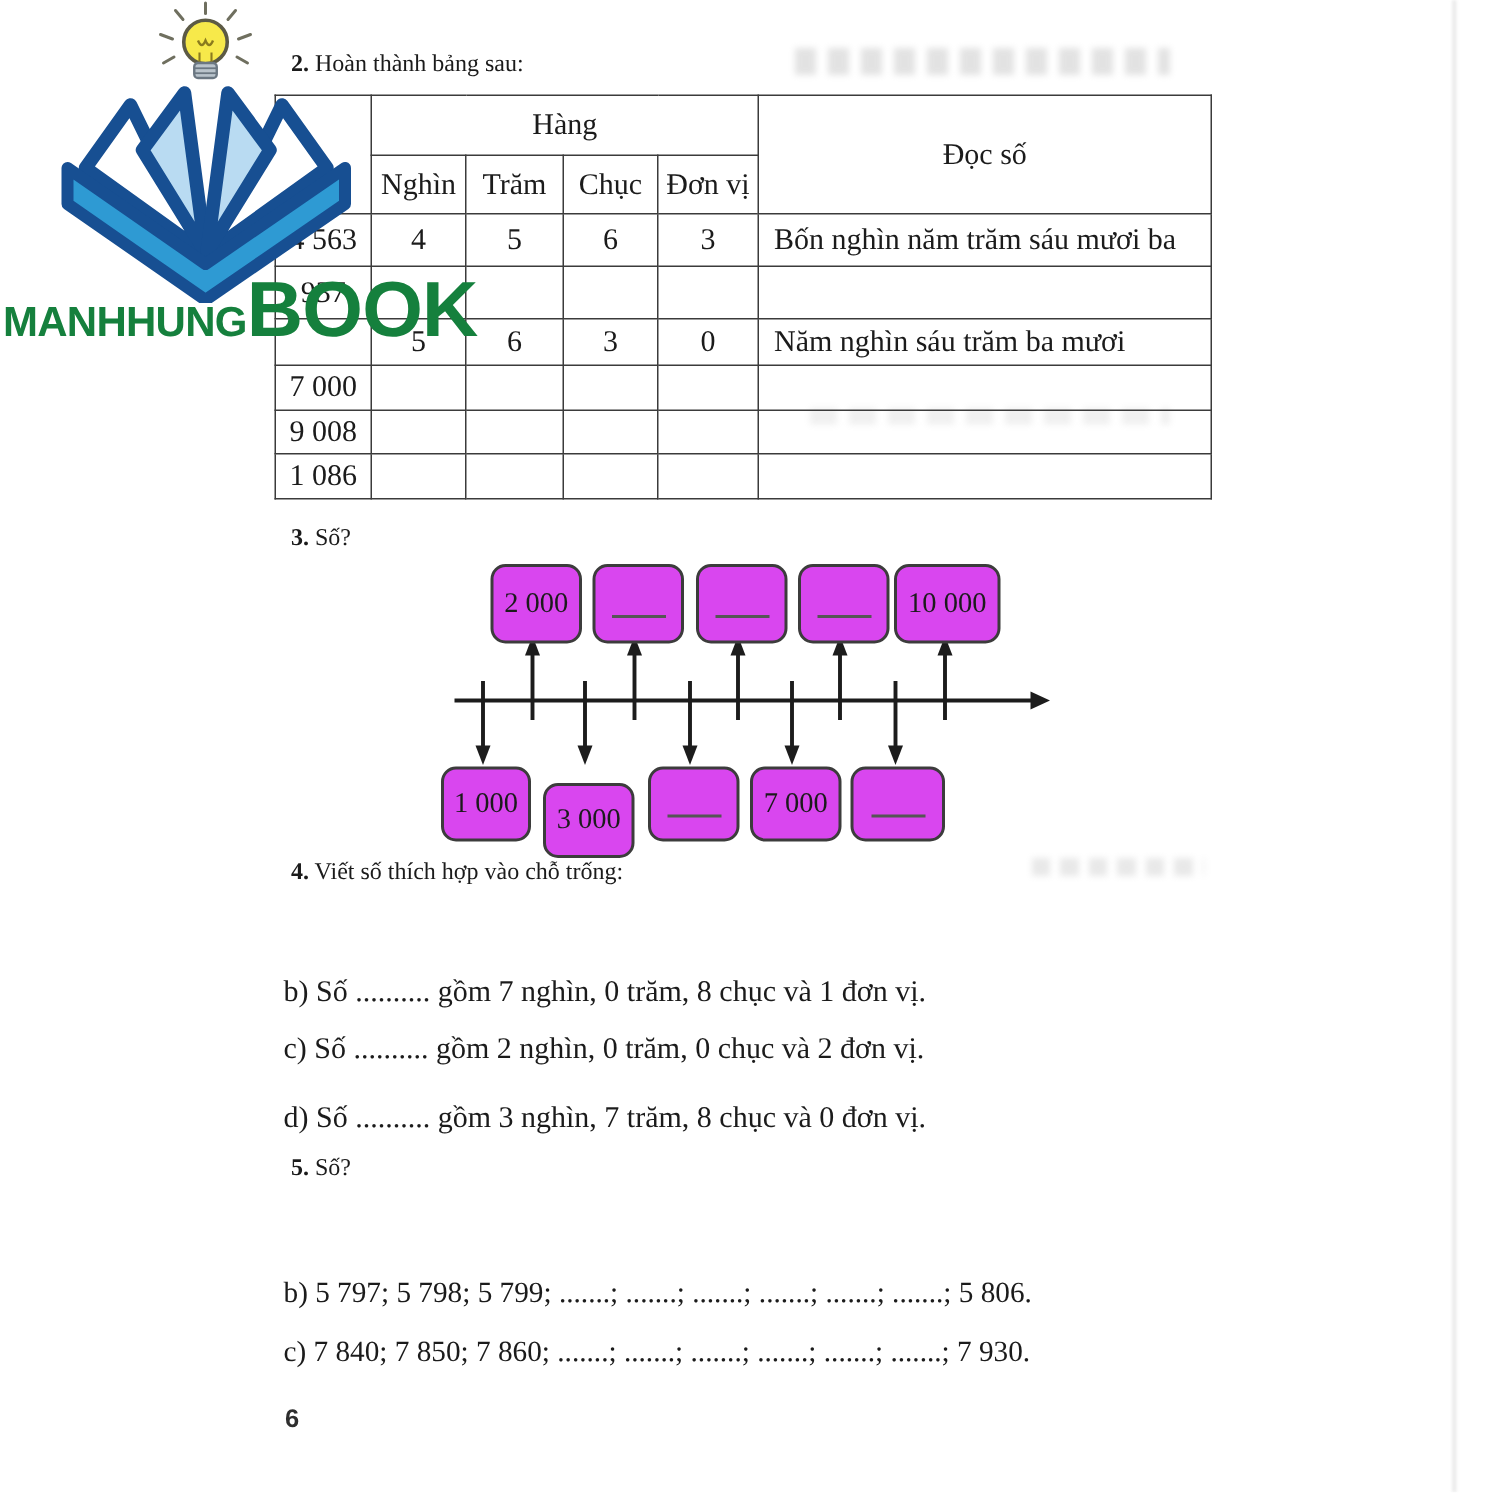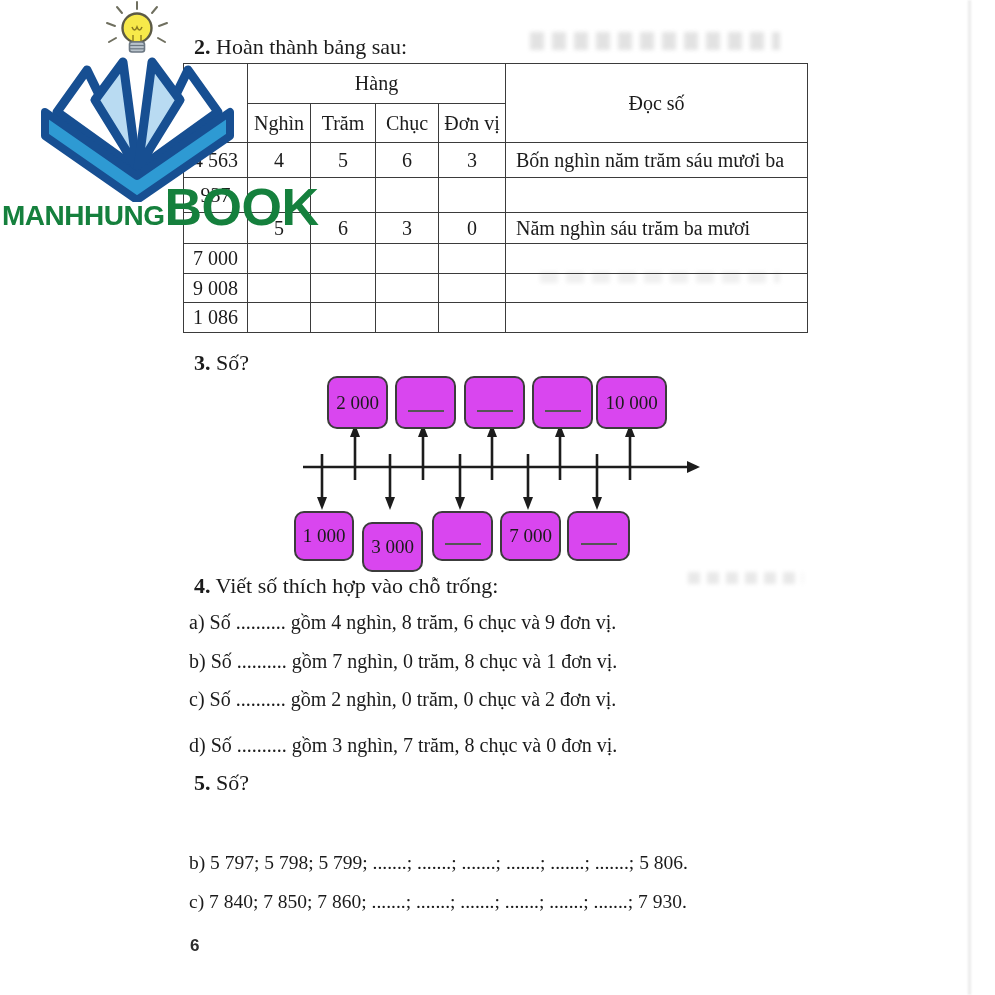--- a/index.html
+++ b/index.html
@@ -11,21 +11,21 @@
   .logo-book{position:absolute;left:35px;top:52px;width:205px;height:150px;z-index:6;}
   .logo-bulb{position:absolute;left:102px;top:0px;width:70px;height:64px;z-index:6;}
   .wordmark{
     position:absolute;left:2px;top:177px;z-index:7;display:flex;align-items:baseline;
     font-family:"Liberation Sans", sans-serif;font-weight:bold;letter-spacing:-0.5px;
     white-space:nowrap;
   }
   .wordmark .part1{font-size:28px;}
   .wordmark .part2{font-size:52px;}
   
-  .sec-title{position:absolute;font-size:22px;white-space:nowrap;}
+  .sec-title{position:absolute;font-size:16px;white-space:nowrap;}
   .sec-title .num{font-weight:bold;}
   .ex-line{position:absolute;font-size:20px;white-space:nowrap;}
   .ex5-line{font-size:19.5px;}
   
   .tbl-wrap{position:absolute;left:183px;top:63px;z-index:1;}
   table.grid{border-collapse:collapse;table-layout:fixed;width:624px;}
   table.grid td,table.grid th{
     border:1.6px solid #3b3b3b;font-size:20px;font-weight:normal;
     text-align:center;padding:0;overflow:hidden;
   }
@@ -246,21 +246,20 @@
     </div>
     <div class="nbox" style="left:277px;top:143px;width:59px;height:46px;">
       <span class="dash"></span>
     </div>
   </div>
 
   <div class="sec-title" style="left:194px;top:573px;">
     <span class="num">4.</span>
     <span>Viết số thích hợp vào chỗ trống:</span>
   </div>
-  <div class="ex-line" style="left:189px;top:611px;">a) Số .......... gồm 4 nghìn, 8 trăm, 6 chục và 9 đơn vị.</div>
   <div class="ex-line" style="left:189px;top:650px;">b) Số .......... gồm 7 nghìn, 0 trăm, 8 chục và 1 đơn vị.</div>
   <div class="ex-line" style="left:189px;top:688px;">c) Số .......... gồm 2 nghìn, 0 trăm, 0 chục và 2 đơn vị.</div>
   <div class="ex-line" style="left:189px;top:734px;">d) Số .......... gồm 3 nghìn, 7 trăm, 8 chục và 0 đơn vị.</div>
 
   <div class="sec-title" style="left:194px;top:770px;">
     <span class="num">5.</span>
     <span>Số?</span>
   </div>
   <div class="ex-line ex5-line" style="left:189px;top:852px;">b) 5 797; 5 798; 5 799; .......; .......; .......; .......; .......; .......; 5 806.</div>
   <div class="ex-line ex5-line" style="left:189px;top:891px;">c) 7 840; 7 850; 7 860; .......; .......; .......; .......; .......; .......; 7 930.</div>

